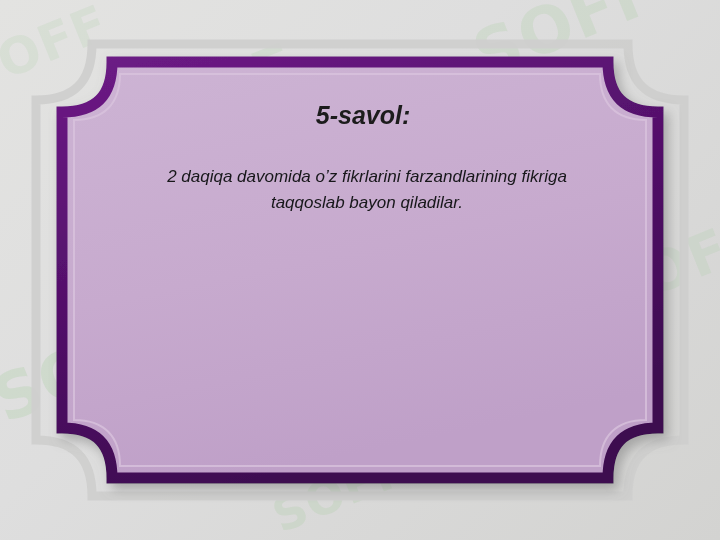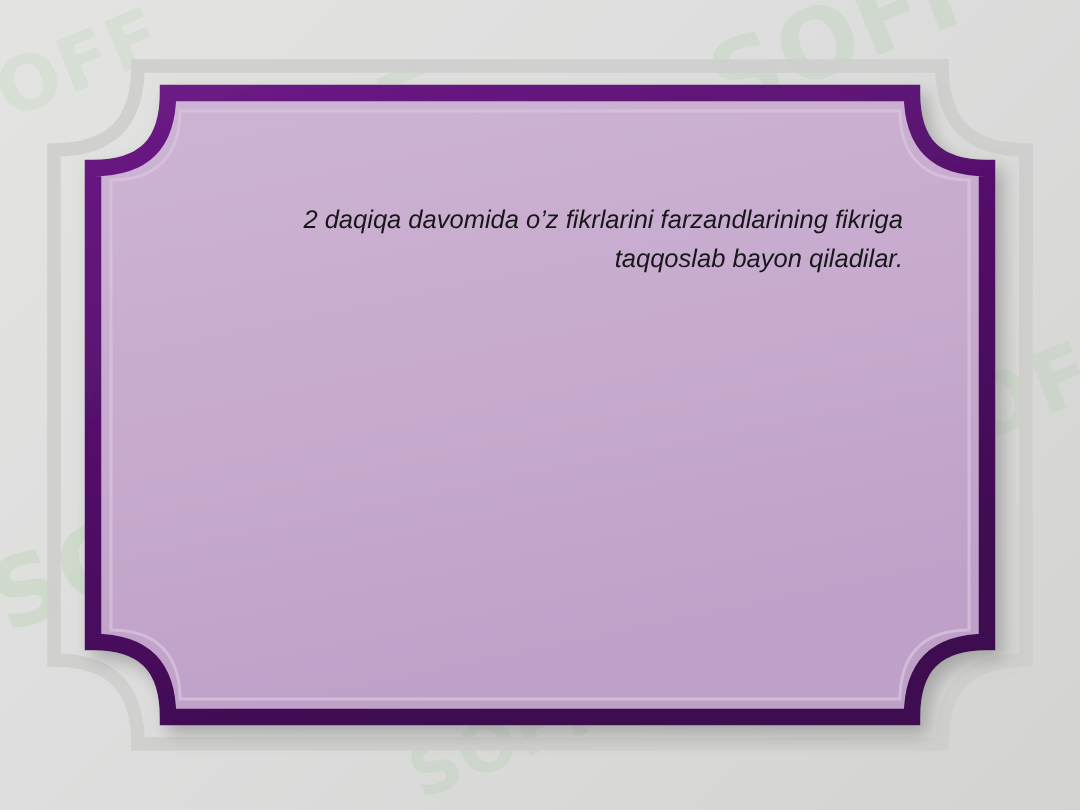--- a/index.html
+++ b/index.html
@@ -73,21 +73,21 @@
     font-family: "Liberation Sans", sans-serif;
     font-size: 31px;
     font-weight: bold;
     color: #6b6b40;
     margin: 0;
     line-height: 1.25;
     letter-spacing: -0.2px;
   }
   .q-body {
     margin: 34px 0 0 24px;
-    text-align: right;
+    text-align: center;
     font-family: "Liberation Sans", sans-serif;
     font-size: 17px;
     font-style: italic;
     color: #17171a;
     line-height: 1.5;
     width: 470px;
   }
 </style>
 </head>
 <body>
@@ -148,16 +148,17 @@
                C 578 88, 594 104, 624 104
                L 624 404
                C 594 404, 578 420, 578 450
                L 98 450
                C 98 420, 82 404, 52 404
                Z" fill="none" stroke="#d9c4de" stroke-width="2" opacity="0.75"></path>
     </svg>
   </div>
 
   <div class="content">
+    <p class="q-number">5-savol:</p>
     <p class="q-body">2 daqiqa davomida o’z fikrlarini farzandlarining fikriga taqqoslab bayon qiladilar.</p>
   </div>
 
 </div>
 
 </body></html>

